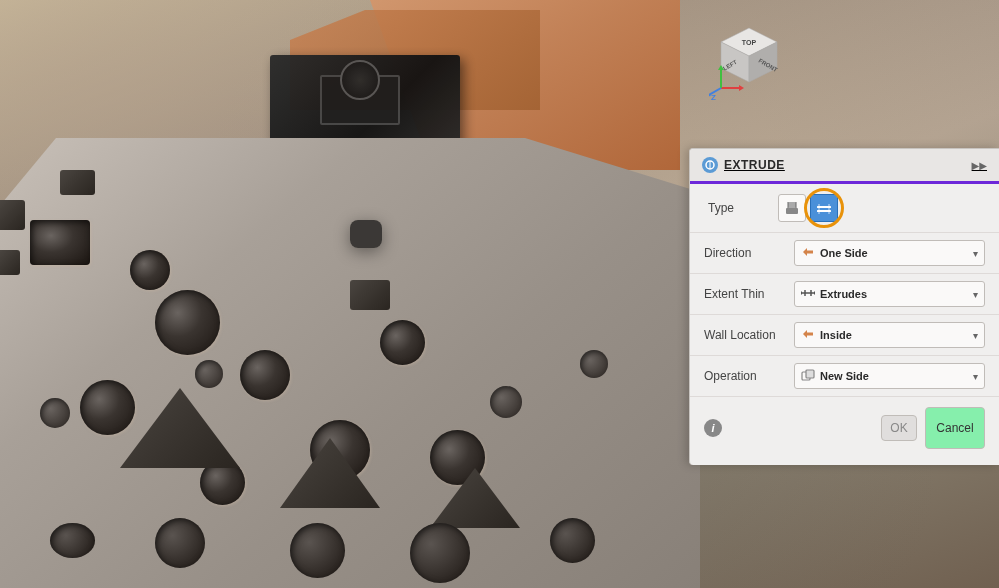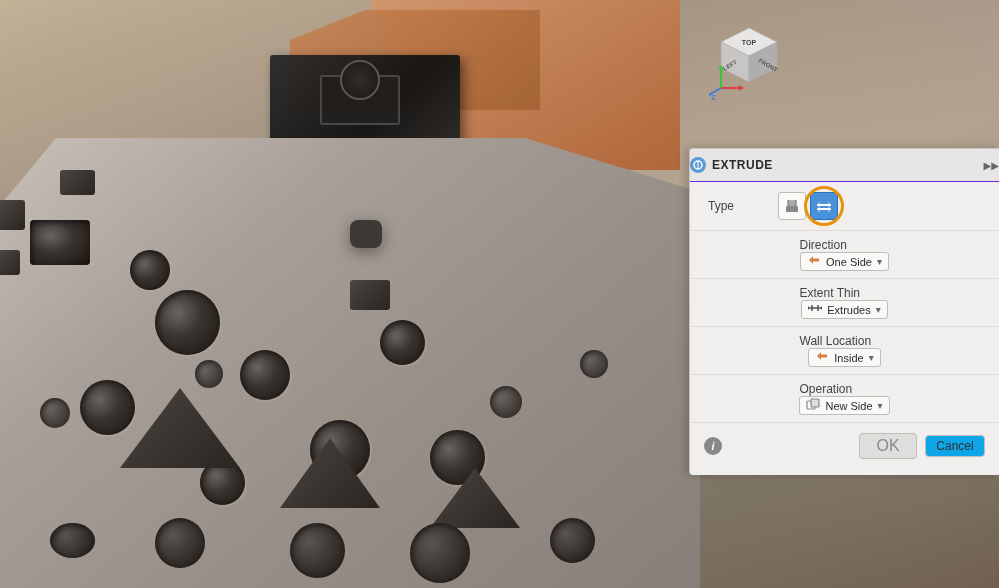--- a/index.html
+++ b/index.html
@@ -67,24 +67,25 @@
       border-top: 1px solid #c8c4c0;
       border-radius: 4px 0 0 4px;
       box-shadow: -3px 0 10px rgba(0,0,0,0.2);
       padding-bottom: 12px;
     }
 
     .panel-header {
       display: flex;
       align-items: center;
       justify-content: space-between;
-      padding: 8px 0;
+      padding: 8px 12px;
       background: #e8e6e4;
-      border-bottom: 1px solid #6d28d9;
+      border-bottom: 3px solid #6d28d9;
       border-radius: 4px 0 0 0;
+      text-decoration: underline;
     }
 
     .panel-header-left {
       display: flex;
       align-items: center;
       gap: 6px;
     }
 
     .panel-icon {
       width: 16px;
@@ -148,21 +149,20 @@
       background: #4a90d9;
       border-color: #2a70b9;
     }
 
     
     .form-row {
       display: flex;
       align-items: center;
       padding: 7px 14px;
       border-bottom: 1px solid #dedad8;
-      flex-direction: column;
     }
 
     .form-label {
       font-size: 12px;
       color: #444;
       width: 90px;
       flex-shrink: 0;
     }
 
     .form-select {
@@ -178,20 +178,21 @@
       padding: 0 6px;
       cursor: pointer;
       gap: 5px;
       justify-content: space-between;
     }
 
     .select-left {
       display: flex;
       align-items: center;
       gap: 5px;
+      font-weight: bold;
     }
 
     .select-icon {
       font-size: 12px;
     }
 
     .select-chevron {
       font-size: 10px;
       color: #666;
     }
@@ -215,37 +216,37 @@
       font-size: 11px;
       display: flex;
       align-items: center;
       justify-content: center;
       cursor: pointer;
       font-style: italic;
       font-weight: bold;
     }
 
     .btn-ok {
-      width: 58px;
+      width: 36px;
       height: 26px;
       background: #e0dedd;
       border: 1px solid #c0bcb8;
       border-radius: 4px;
-      font-size: 16px;
+      font-size: 12px;
       color: #888;
       cursor: not-allowed;
       display: flex;
       align-items: center;
       justify-content: center;
     }
 
     .btn-cancel {
       width: 60px;
-      height: 22px;
-      background: #0ea5e9;
+      height: 42px;
+      background: #86efac;
       border: 1px solid #c0bcb8;
       border-radius: 4px;
       font-size: 12px;
       color: #333;
       cursor: pointer;
       display: flex;
       align-items: center;
       justify-content: center;
     }
 

